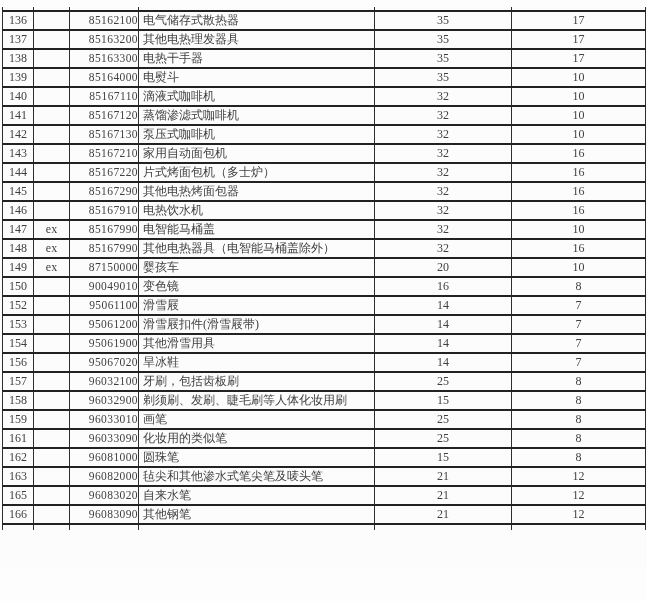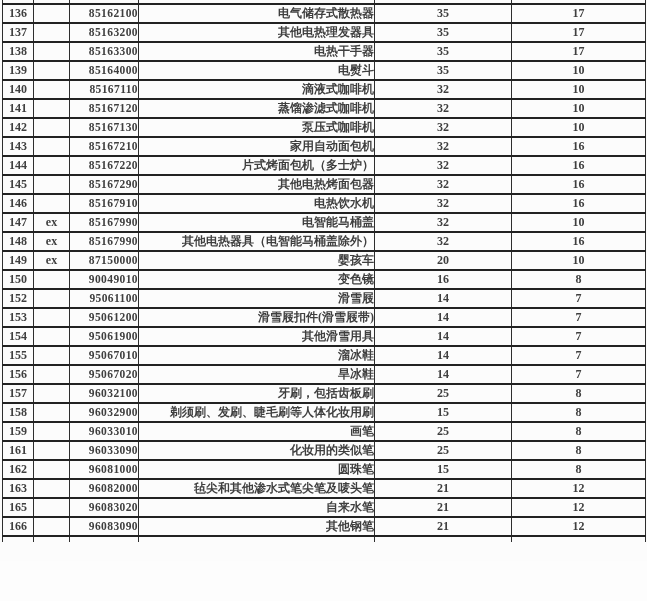--- a/index.html
+++ b/index.html
@@ -9,26 +9,25 @@
   }
   body {
     width: 647px;
     height: 601px;
     overflow: hidden;
     position: relative;
     font-family: "Liberation Serif", "DejaVu Serif", serif;
   }
   .page {
     position: absolute;
-    top: 0;
+    top: 7px;
     left: 0;
     width: 647px;
     height: 561px;
     background: #fcfcfc;
-    font-weight: bold;
   }
   table.tariff {
     position: absolute;
     top: 0;
     left: 2px;
     width: 643px;
     border-collapse: collapse;
     table-layout: fixed;
     filter: blur(0.3px);
   }
@@ -53,21 +52,21 @@
     white-space: nowrap;
     overflow: hidden;
     vertical-align: middle;
   }
   td.code {
     letter-spacing: 0.4px;
     font-size: 11.5px;
     text-align: right;
   }
   td.desc {
-    text-align: right;
+    text-align: left;
     padding-left: 4px;
     font-size: 12px;
   }
   td.num {
     font-size: 12px;
   }
   
   thead td.sliver {
     height: 3px;
     border-top: none;
@@ -241,28 +240,20 @@
   </tr>
         <tr>
     <td>154</td>
     <td></td>
     <td class="code">95061900</td>
     <td class="desc">其他滑雪用具</td>
     <td class="num">14</td>
     <td class="num">7</td>
   </tr>
         <tr>
-    <td>155</td>
-    <td></td>
-    <td class="code">95067010</td>
-    <td class="desc">溜冰鞋</td>
-    <td class="num">14</td>
-    <td class="num">7</td>
-  </tr>
-        <tr>
     <td>156</td>
     <td></td>
     <td class="code">95067020</td>
     <td class="desc">旱冰鞋</td>
     <td class="num">14</td>
     <td class="num">7</td>
   </tr>
         <tr>
     <td>157</td>
     <td></td>

